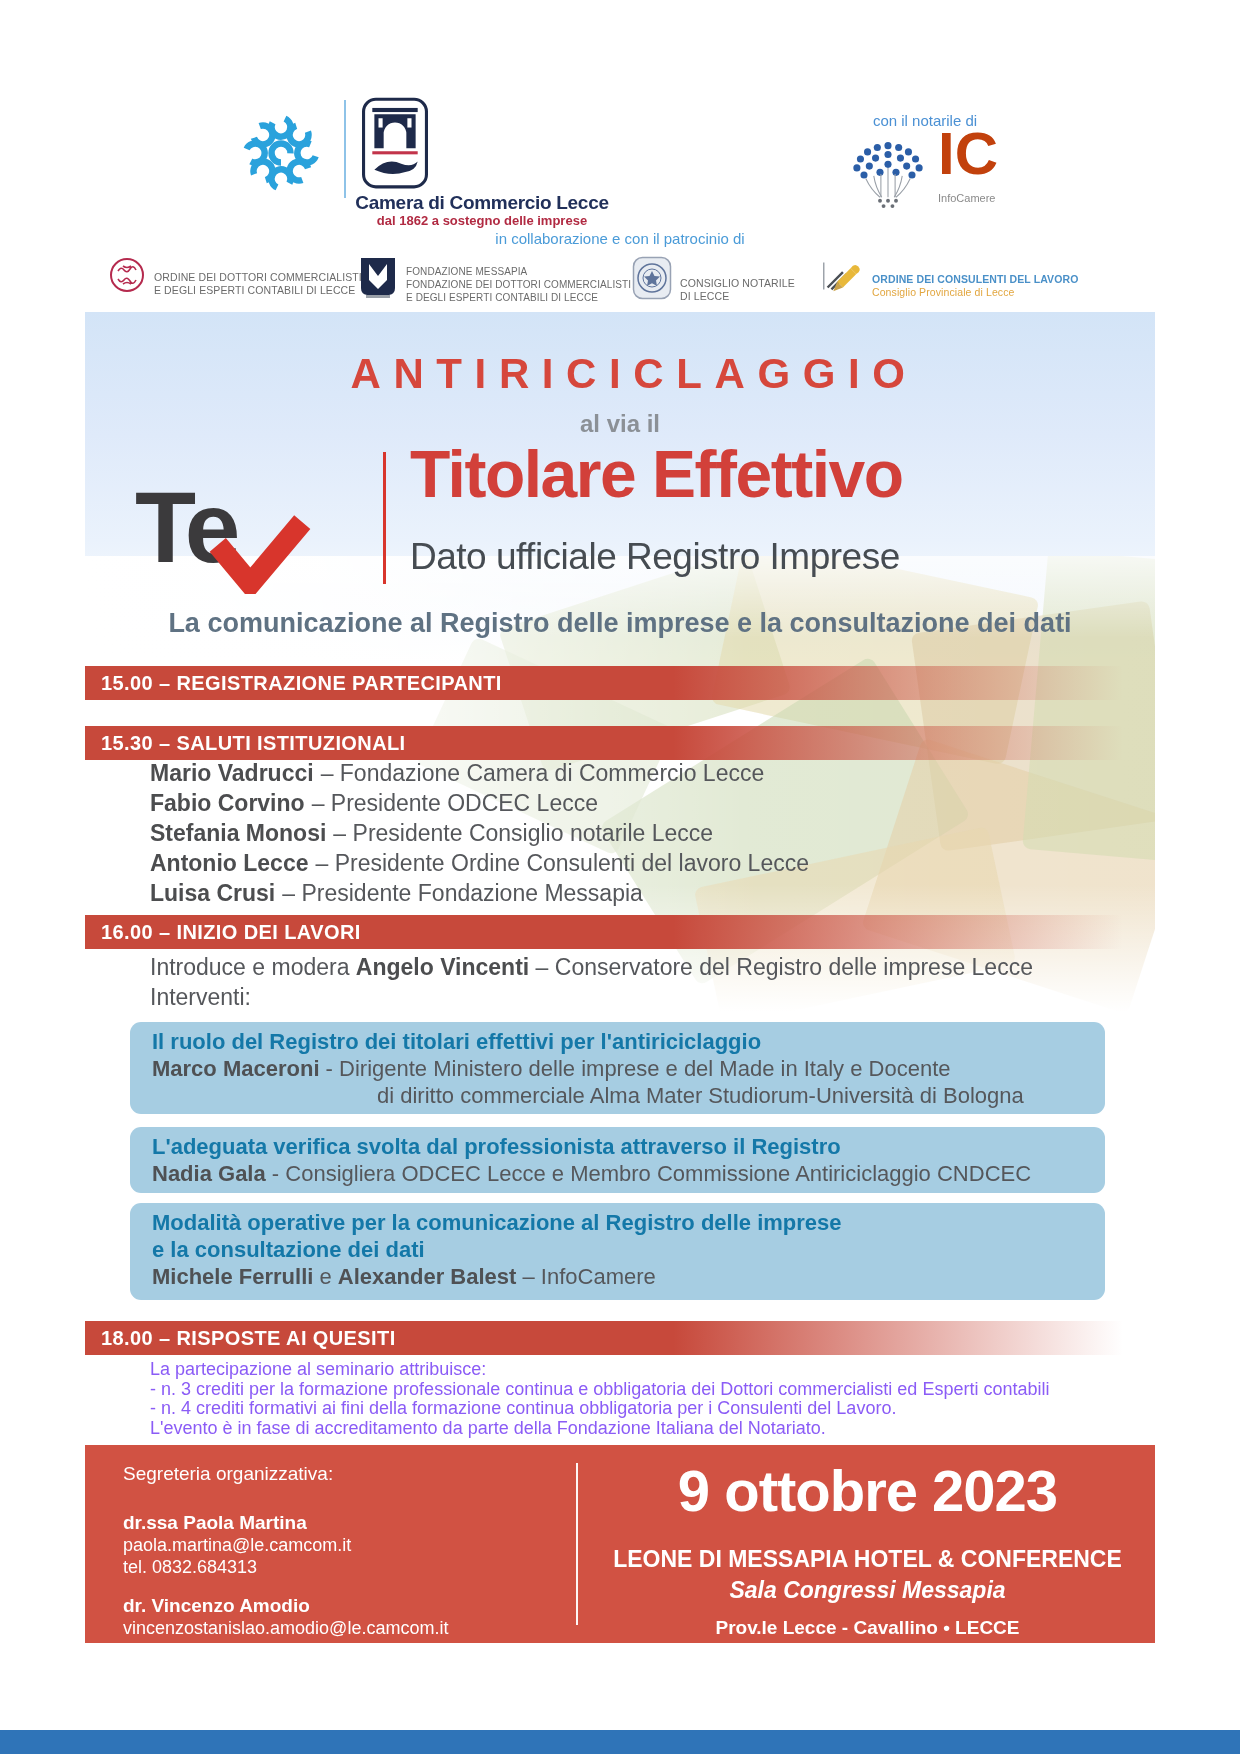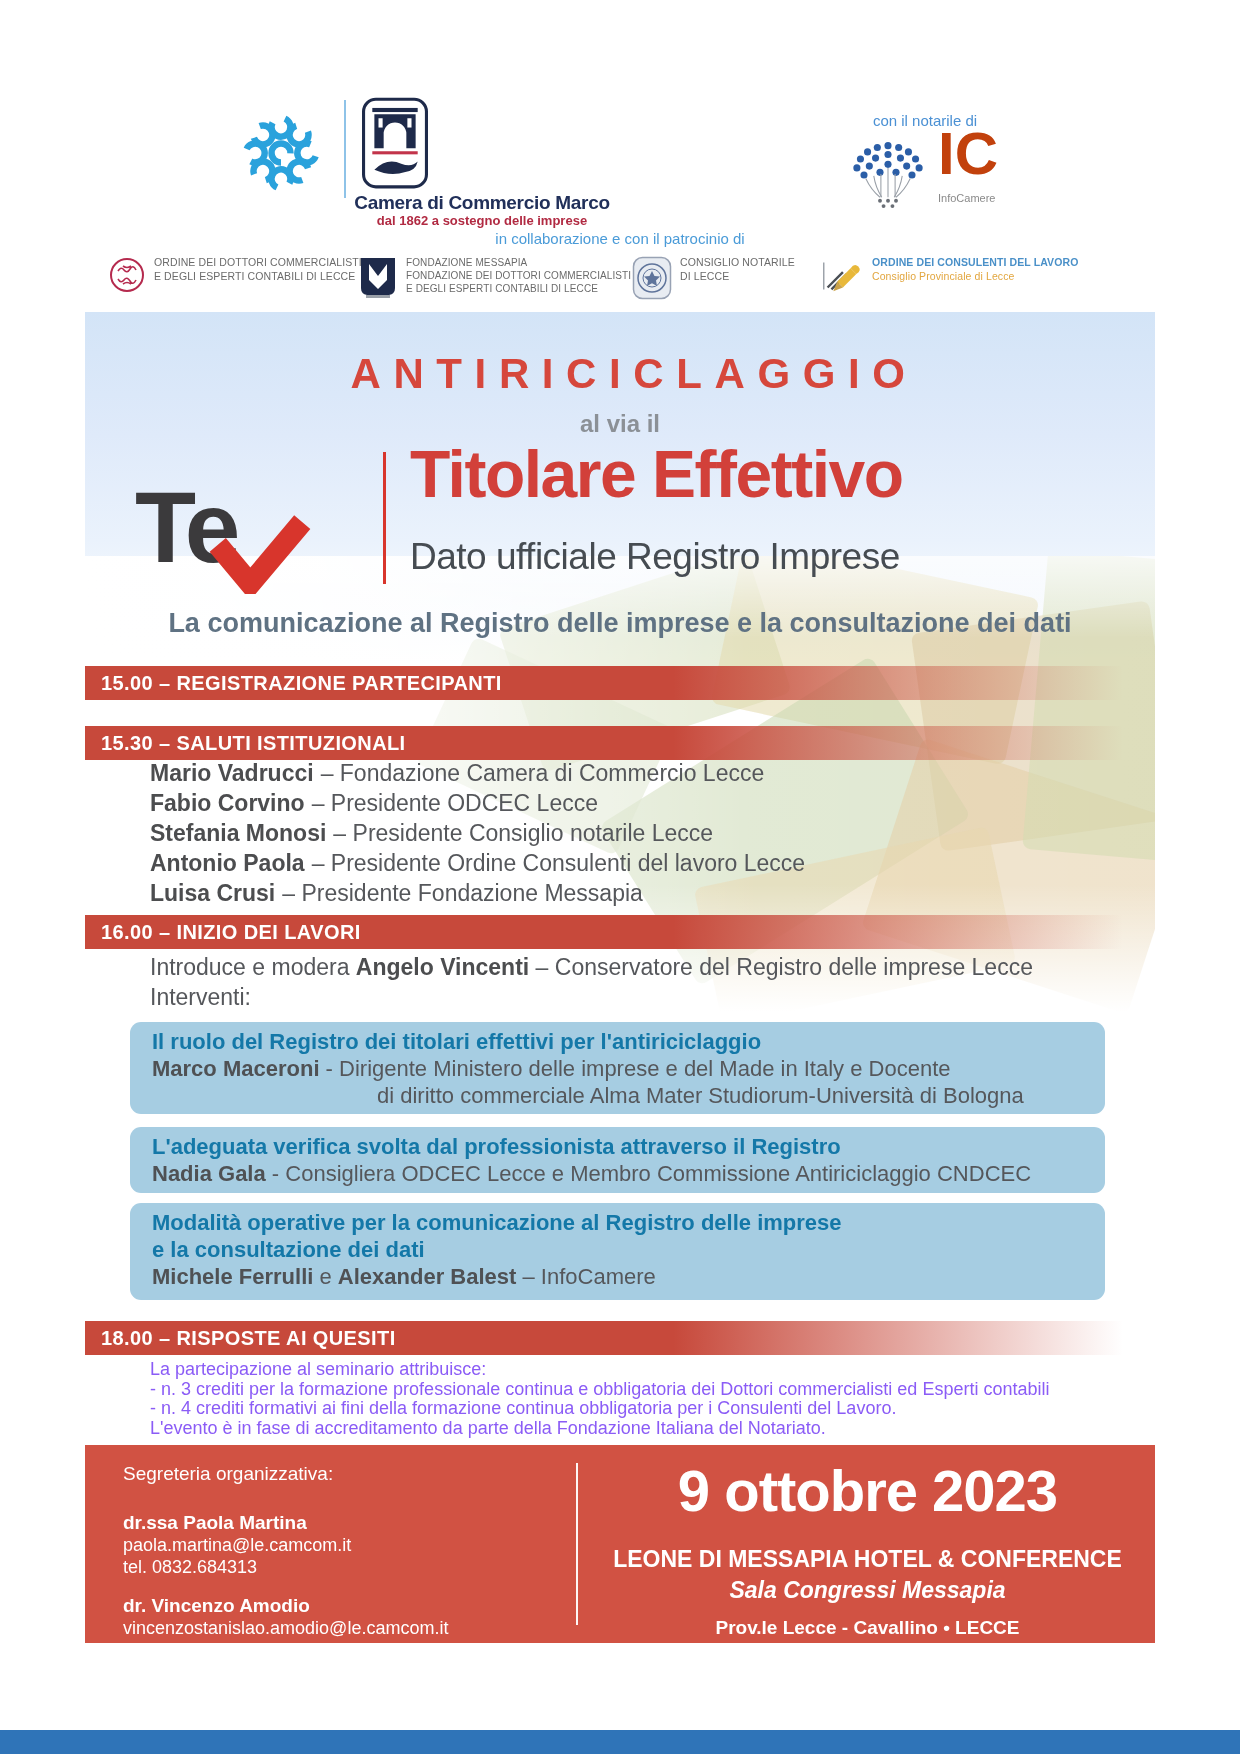--- a/index.html
+++ b/index.html
@@ -24,21 +24,21 @@
                    font-size:13px; font-weight:bold; color:#b12a42; }
   .support-caption { left:820px; top:112px; width:210px; text-align:center;
                      font-size:15px; color:#4a90d4; }
   .tree-logo { left:848px; top:132px; width:80px; height:86px; }
   .ic-acronym { left:938px; top:124px; font-size:60px; font-weight:bold; color:#c2410c; line-height:1; }
   .ic-label { left:938px; top:192px; font-size:11px; color:#8a8a8a; }
 
   
   .pat-caption { left:85px; top:230px; width:1070px; text-align:center;
                  font-size:15px; color:#4a9bd8; }
-  .pat-org { top:256px; display:flex; align-items:flex-start; gap:8px; }
+  .pat-org { top:256px; display:flex; align-items:flex-end; gap:8px; }
   .pat-org .lines { display:flex; flex-direction:column; }
   .pat-org .lines span { font-size:10.5px; line-height:1.3; color:#6b6b6b; letter-spacing:0.1px; }
   .org1 { left:108px; }
   .org2 { left:358px; }
   .org2 .lines span { font-size:10px; }
   .org3 { left:632px; }
   .org4 { left:818px; }
   .org4 .lines .l1 { color:#4a90c8; font-weight:bold; }
   .org4 .lines .l2 { color:#e2a63f; }
 
@@ -143,21 +143,21 @@
     <svg width="66" height="92" viewBox="0 0 64 88">
       <rect x="1.5" y="1.5" width="61" height="85" rx="12" fill="#fff" stroke="#1e2a4a" stroke-width="3"></rect>
       <rect x="10" y="10" width="44" height="4" fill="#1e2a4a"></rect>
       <path d="M12 16 h40 v33 h-9 v-14 a11 11 0 0 0 -22 0 v14 h-9 z" fill="#1e2a4a"></path>
       <rect x="16" y="20" width="4" height="9" fill="#fff"></rect>
       <rect x="44" y="20" width="4" height="9" fill="#fff"></rect>
       <rect x="10" y="52" width="44" height="3" fill="#c2344a"></rect>
       <path d="M12 70 q12 -12 26 -6 q10 4 16 -2 q-2 9 -12 10 q-14 5 -30 -2 z" fill="#1e2a4a"></path>
     </svg>
   </div>
-  <div class="abs brand-name">Camera di Commercio Marco</div>
+  <div class="abs brand-name">Camera di Commercio Lecce</div>
   <div class="abs brand-tagline">dal 1862 a sostegno delle imprese</div>
 
   <div class="abs support-caption">con il notarile di</div>
   <div class="abs tree-logo">
     <svg width="80" height="86" viewBox="0 0 90 82">
       <g fill="#2b5ea7">
         <circle cx="45" cy="8" r="4"></circle>
           <circle cx="33" cy="10" r="4"></circle>
           <circle cx="57" cy="10" r="4"></circle>
         <circle cx="22" cy="15" r="4"></circle>
@@ -286,21 +286,21 @@
   <div class="abs hero-subtitle">Dato ufficiale Registro Imprese</div>
   <div class="abs hero-tagline">La comunicazione al Registro delle imprese e la consultazione dei dati</div>
 
   <div class="abs slot slot1">15.00 – REGISTRAZIONE PARTECIPANTI</div>
   <div class="abs slot slot2">15.30 – SALUTI ISTITUZIONALI</div>
 
   <div class="abs speakers">
     <div class="speaker-row"><span class="sp-name">Mario Vadrucci</span><span class="sp-role">– Fondazione Camera di Commercio Lecce</span></div>
     <div class="speaker-row"><span class="sp-name">Fabio Corvino</span><span class="sp-role">– Presidente ODCEC Lecce</span></div>
     <div class="speaker-row"><span class="sp-name">Stefania Monosi</span><span class="sp-role">– Presidente Consiglio notarile Lecce</span></div>
-    <div class="speaker-row"><span class="sp-name">Antonio Paola</span><span class="sp-role">– Presidente Ordine Consulenti del lavoro Lecce</span></div>
+    <div class="speaker-row"><span class="sp-name">Antonio Lecce</span><span class="sp-role">– Presidente Ordine Consulenti del lavoro Lecce</span></div>
     <div class="speaker-row"><span class="sp-name">Luisa Crusi</span><span class="sp-role">– Presidente Fondazione Messapia</span></div>
   </div>
 
   <div class="abs slot slot3">16.00 – INIZIO DEI LAVORI</div>
 
   <div class="abs moderation"><span>Introduce e modera </span><b>Angelo Vincenti</b><span> – Conservatore del Registro delle imprese Lecce</span></div>
   <div class="abs interventi">Interventi:</div>
 
   <div class="abs session sbox1">
     <div class="s-title">Il ruolo del Registro dei titolari effettivi per l'antiriciclaggio</div>

